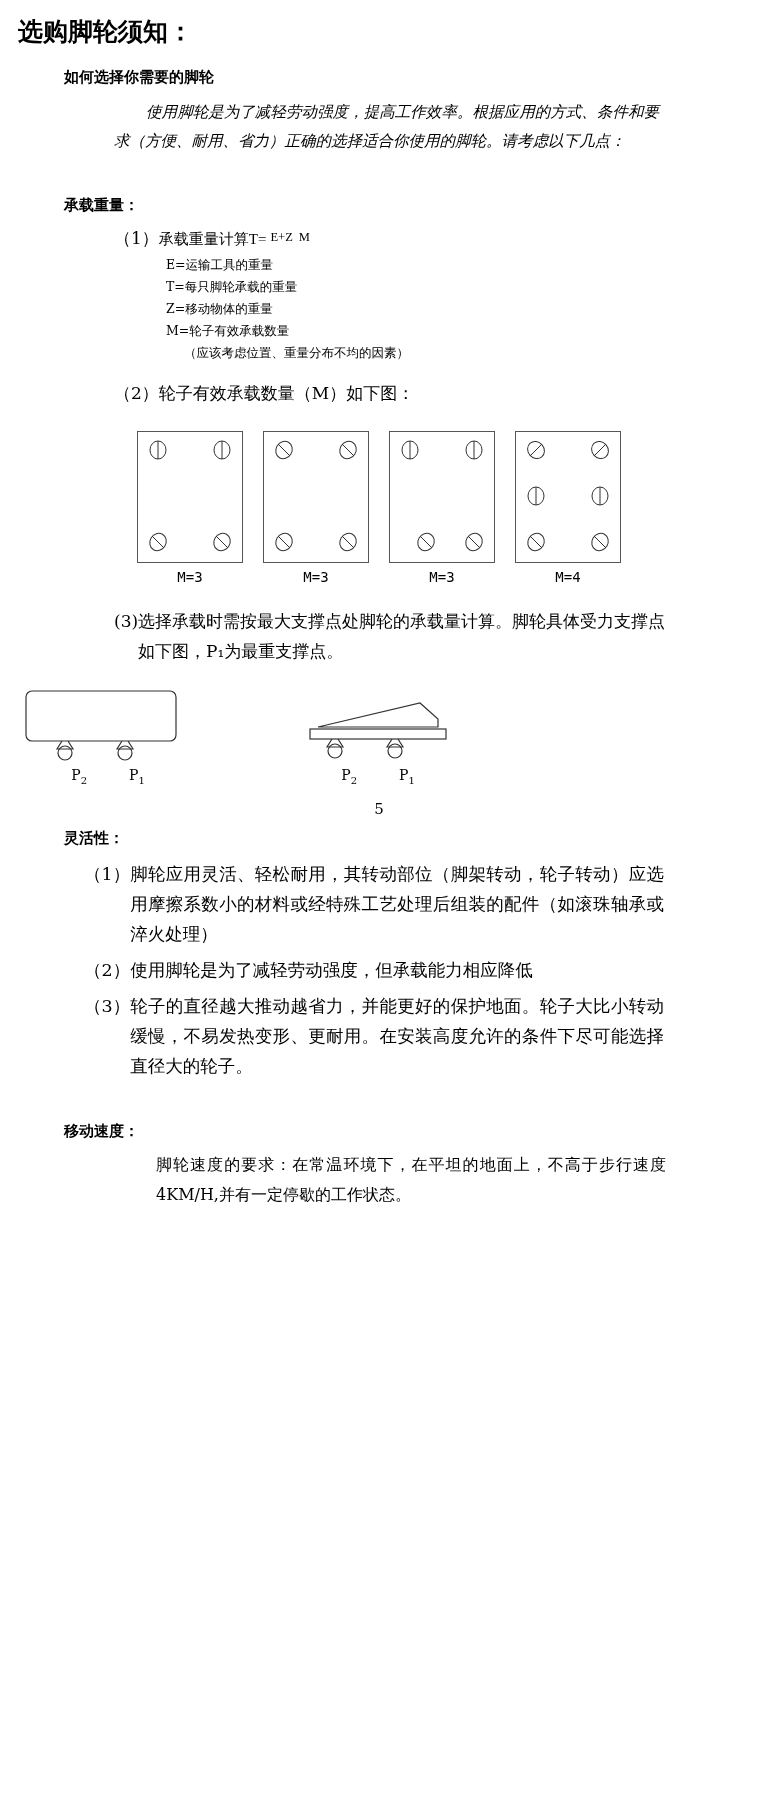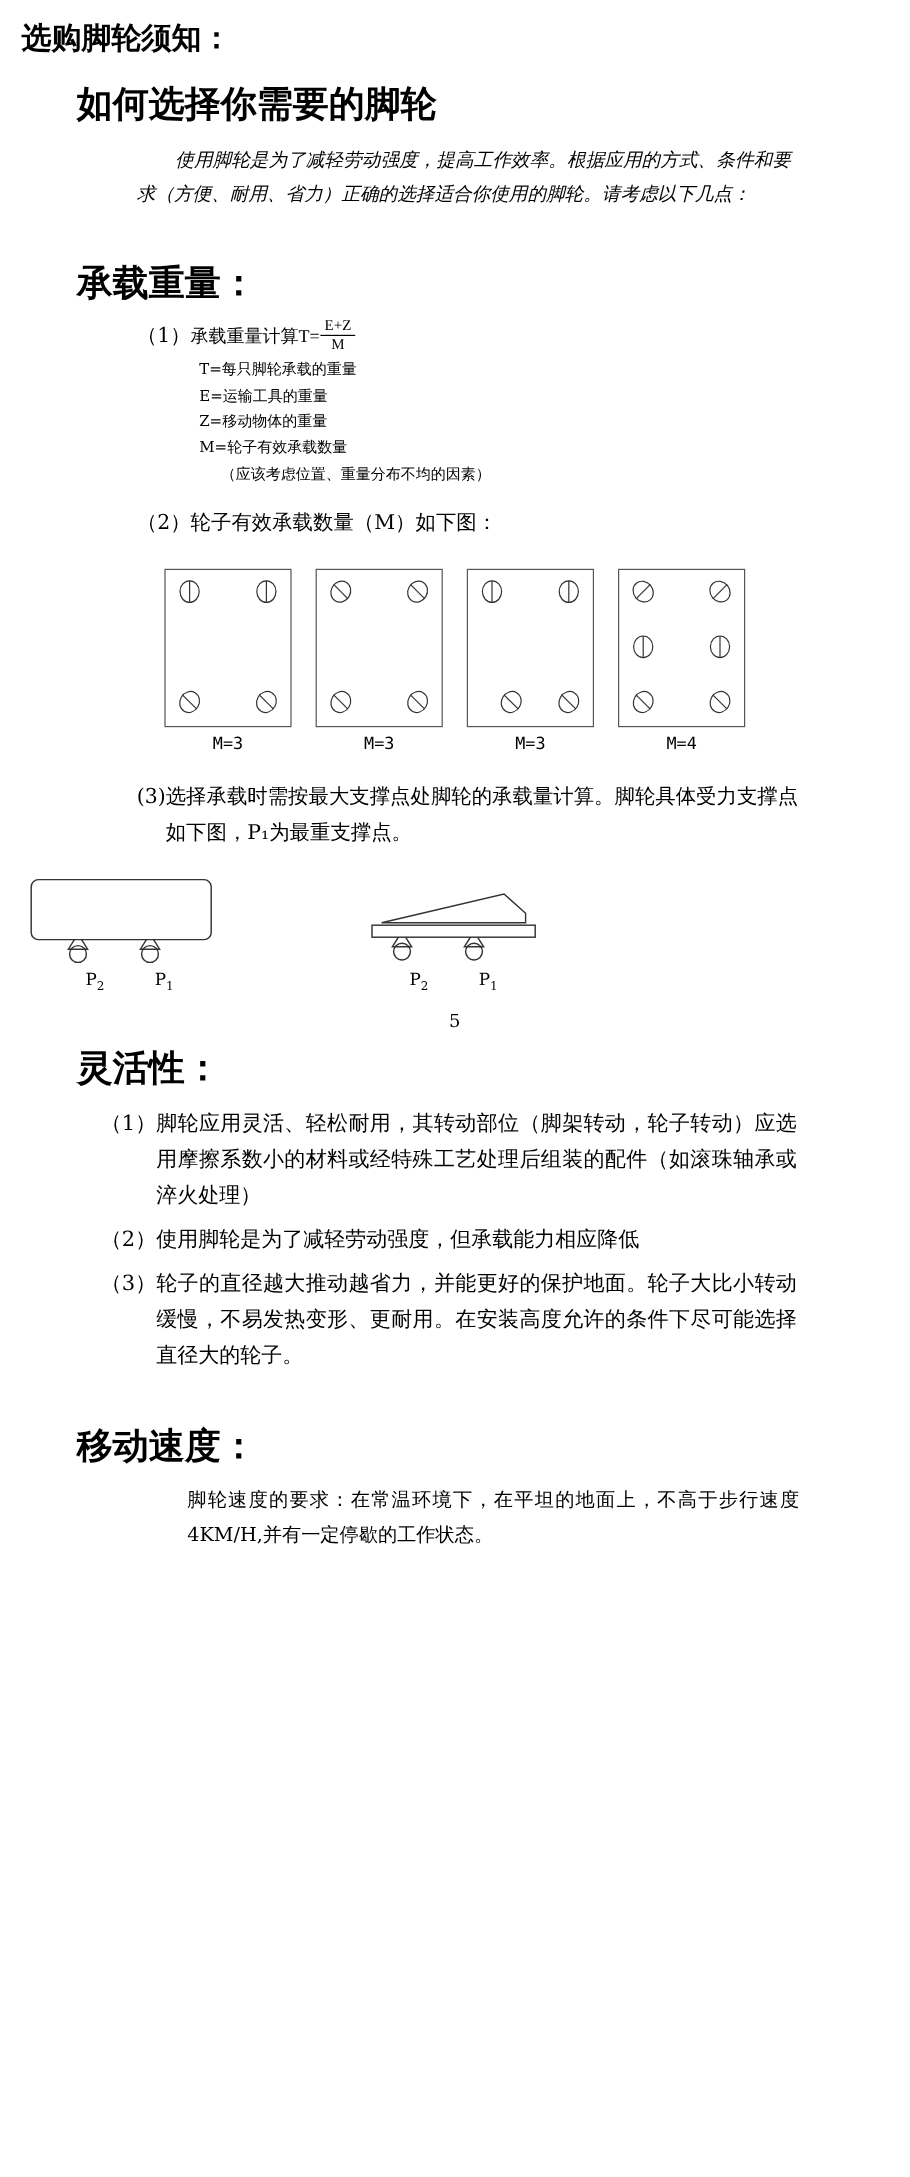--- a/index.html
+++ b/index.html
@@ -19,21 +19,21 @@
     box-sizing: border-box;
     padding: 10px 18px 20px 18px;
   }
   .title-main {
     font-size: 25px;
     line-height: 1.4;
     margin: 4px 0 18px 0;
     font-family: "DejaVu Serif", "Liberation Serif", serif;
   }
   .h2 {
-    font-size: 30px;
+    font-size: 15px;
     margin: 10px 0 10px 46px;
     line-height: 1.4;
   }
   .h2.sec {
     margin-top: 40px;
     margin-bottom: 8px;
   }
   .para-indent {
     font-size: 15.5px;
     line-height: 1.85;
@@ -61,22 +61,21 @@
     flex: 1 1 auto;
   }
   .formula {
     display: inline-flex;
     align-items: center;
     font-size: 15px;
     font-family: Liberation Serif, serif;
   }
   .frac {
     display: inline-flex;
-    flex-direction: column;
-    align-items: center;
+    flex-direction: row;
     vertical-align: middle;
     margin-left: 1px;
     position: relative;
     top: -2px;
   }
   .frac .top {
     font-size: 12.5px;
     line-height: 1.15;
     padding: 0 3px;
   }
@@ -195,22 +194,22 @@
         <span class="frac">
           <span class="top">E+Z</span>
           <span class="bar"></span>
           <span class="bot">M</span>
         </span>
       </span>
     </span>
   </div>
 
   <div class="legend">
+    <div>E=运输工具的重量</div>
     <div>T=每只脚轮承载的重量</div>
-    <div>E=运输工具的重量</div>
     <div>Z=移动物体的重量</div>
     <div>M=轮子有效承载数量</div>
     <div class="sub">（应该考虑位置、重量分布不均的因素）</div>
   </div>
 
   <div class="item-row" style="margin-top:16px;">
     <span class="num">（2）</span>
     <span class="txt">轮子有效承载数量（M）如下图：</span>
   </div>
 

